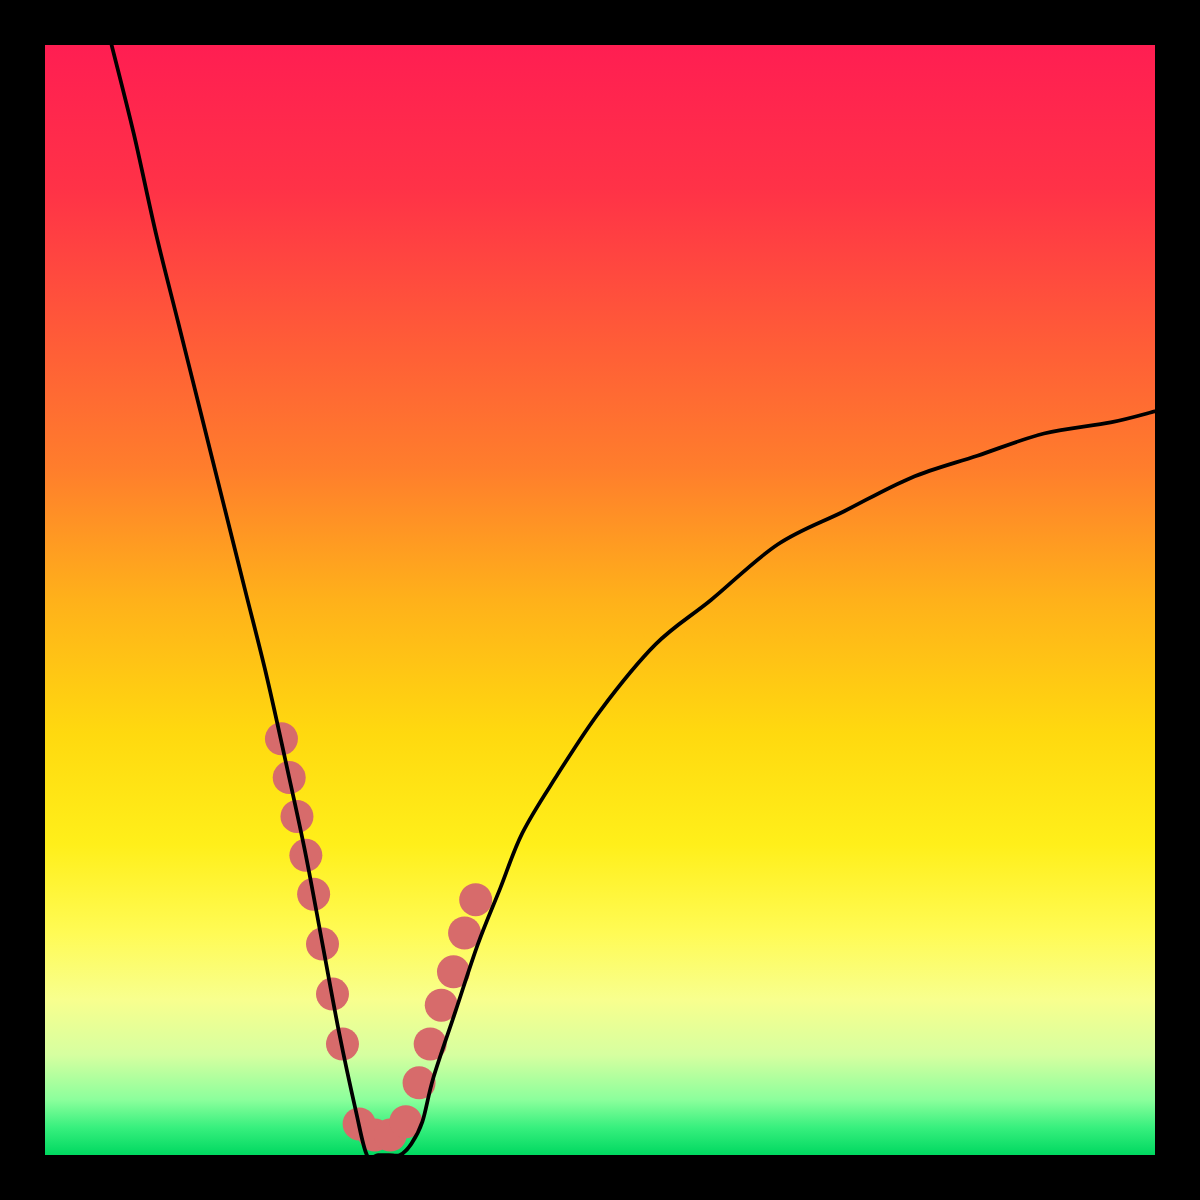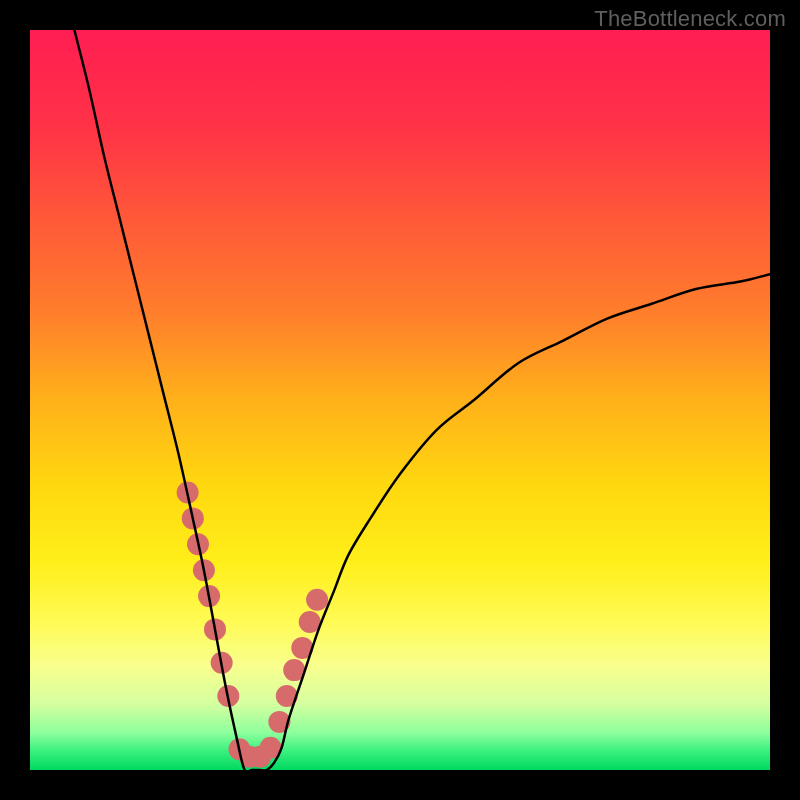--- a/index.html
+++ b/index.html
@@ -90,14 +90,13 @@
           <circle cx="249.38" cy="691.90" r="11" fill="#d76b6b"></circle>
           <circle cx="256.78" cy="666.00" r="11" fill="#d76b6b"></circle>
           <circle cx="264.18" cy="640.10" r="11" fill="#d76b6b"></circle>
           <circle cx="272.32" cy="617.90" r="11" fill="#d76b6b"></circle>
           <circle cx="279.72" cy="592.00" r="11" fill="#d76b6b"></circle>
           <circle cx="287.12" cy="569.80" r="11" fill="#d76b6b"></circle>
         </g>
       <path id="curve-path" fill="none" stroke="#000000" stroke-width="2.5" stroke-linecap="round" stroke-linejoin="round" d="M 44.40 0.00 C 46.87 9.87, 54.27 38.23, 59.20 59.20 C 64.13 80.17, 69.07 104.83, 74.00 125.80 C 78.93 146.77, 83.87 165.27, 88.80 185.00 C 93.73 204.73, 98.67 224.47, 103.60 244.20 C 108.53 263.93, 113.47 283.67, 118.40 303.40 C 123.33 323.13, 128.27 342.87, 133.20 362.60 C 138.13 382.33, 143.07 400.83, 148.00 421.80 C 152.93 442.77, 158.48 468.67, 162.80 488.40 C 167.12 508.13, 170.20 521.70, 173.90 540.20 C 177.60 558.70, 181.30 579.67, 185.00 599.40 C 188.70 619.13, 192.40 640.10, 196.10 658.60 C 199.80 677.10, 204.12 696.83, 207.20 710.40 C 210.28 723.97, 212.13 735.07, 214.60 740.00 C 217.07 744.93, 219.53 740.00, 222.00 740.00 C 224.47 740.00, 226.93 740.00, 229.40 740.00 C 231.87 740.00, 234.33 741.23, 236.80 740.00 C 239.27 738.77, 241.73 736.30, 244.20 732.60 C 246.67 728.90, 249.13 725.20, 251.60 717.80 C 254.07 710.40, 255.30 700.53, 259.00 688.20 C 262.70 675.87, 268.87 658.60, 273.80 643.80 C 278.73 629.00, 283.67 612.97, 288.60 599.40 C 293.53 585.83, 298.47 574.73, 303.40 562.40 C 308.33 550.07, 312.03 537.73, 318.20 525.40 C 324.37 513.07, 331.77 501.97, 340.40 488.40 C 349.03 474.83, 358.90 458.80, 370.00 444.00 C 381.10 429.20, 394.67 411.93, 407.00 399.60 C 419.33 387.27, 430.43 381.10, 444.00 370.00 C 457.57 358.90, 473.60 342.87, 488.40 333.00 C 503.20 323.13, 518.00 318.20, 532.80 310.80 C 547.60 303.40, 562.40 294.77, 577.20 288.60 C 592.00 282.43, 606.80 278.73, 621.60 273.80 C 636.40 268.87, 651.20 262.70, 666.00 259.00 C 680.80 255.30, 698.07 254.07, 710.40 251.60 C 722.73 249.13, 735.07 245.43, 740.00 244.20"></path>
     </svg>
   </div>
-  <div class="watermark">TheBottleneck.com</div>
 </div>
 
 </body></html>

